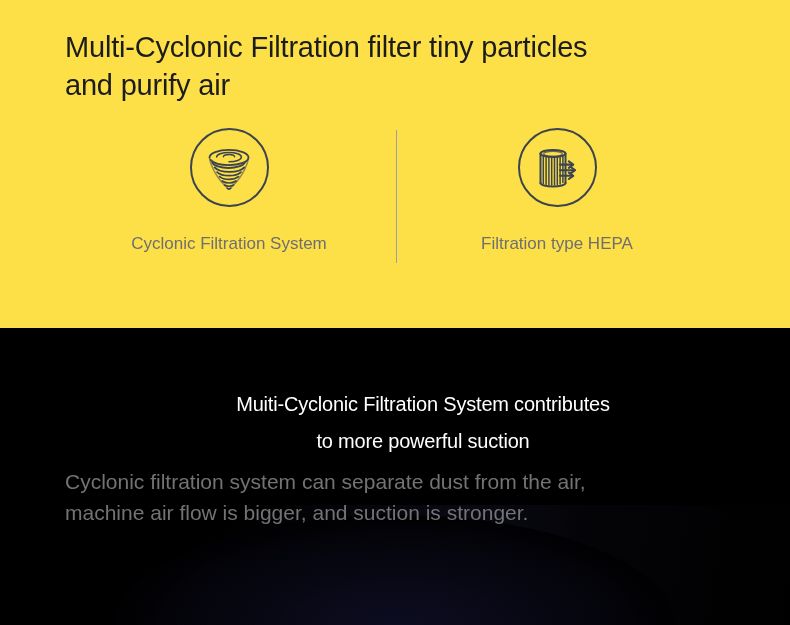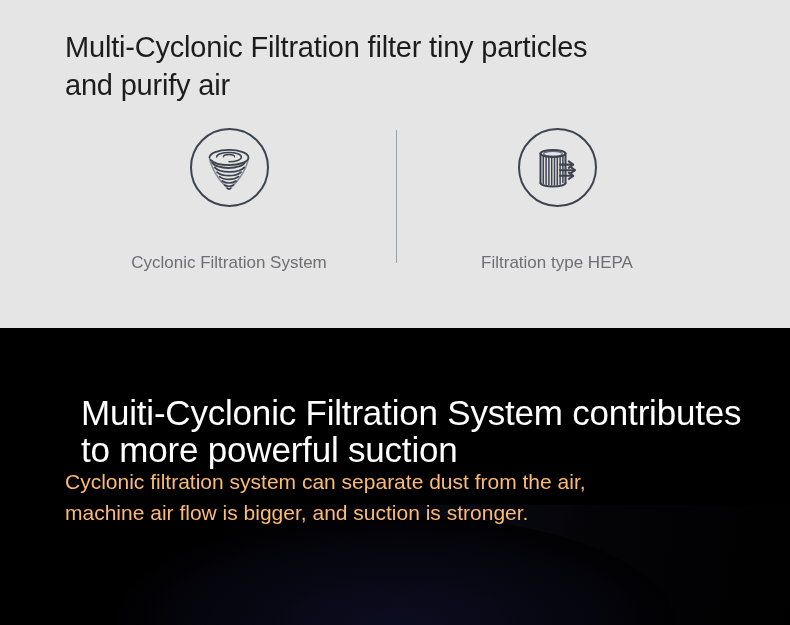--- a/index.html
+++ b/index.html
@@ -20,21 +20,21 @@
     overflow: hidden;
   }
 
   
   .panel-light {
     position: absolute;
     left: 0;
     top: 0;
     width: 790px;
     height: 328px;
-    background: #e5e5e5;
+    background: #fde047;
     overflow: hidden;
   }
 
   .headline {
     position: absolute;
     left: 65px;
     top: 28px;
     width: 680px;
     margin: 0;
     font-family: "Liberation Sans", sans-serif;
@@ -72,21 +72,21 @@
     border: 2px solid #3d4450;
     box-sizing: border-box;
     display: flex;
     align-items: center;
     justify-content: center;
     background: transparent;
   }
   .icon-circle svg { display: block; }
 
   .feature-label {
-    margin-top: 45px;
+    margin-top: 26px;
     font-family: "Liberation Sans", sans-serif;
     font-size: 17px;
     line-height: 22px;
     font-weight: 400;
     color: #6e6e73;
     text-align: left;
     white-space: nowrap;
   }
 
   .feature-divider {
@@ -130,40 +130,41 @@
     background: linear-gradient(100deg, #000 0%, #000 28%, #07070f 48%, #0a0a16 58%, #050509 72%, #000 100%);
     opacity: 0.9;
     pointer-events: none;
   }
 
   .dark-headline {
     position: absolute;
     left: 65px;
     top: 50px;
     width: 700px;
-    margin: 16px;
-    font-family: "Liberation Sans", sans-serif;
-    font-size: 35px;
+    margin: 8px;
+    font-family: "Liberation Sans", sans-serif;
+    font-size: 20px;
     line-height: 37px;
     font-weight: 400;
     letter-spacing: -0.2px;
     color: #ffffff;
     white-space: pre-line;
+    text-align: center;
   }
   .dark-body {
     position: absolute;
     left: 65px;
     top: 138px;
     width: 700px;
     margin: 0;
     font-family: "Liberation Sans", sans-serif;
     font-size: 21px;
     line-height: 31px;
     font-weight: 400;
-    color: #fdba74;
+    color: #737373;
     white-space: pre-line;
   }
 </style>
 </head>
 <body>
 
 <div class="page">
 
   <section class="panel-light">
 

